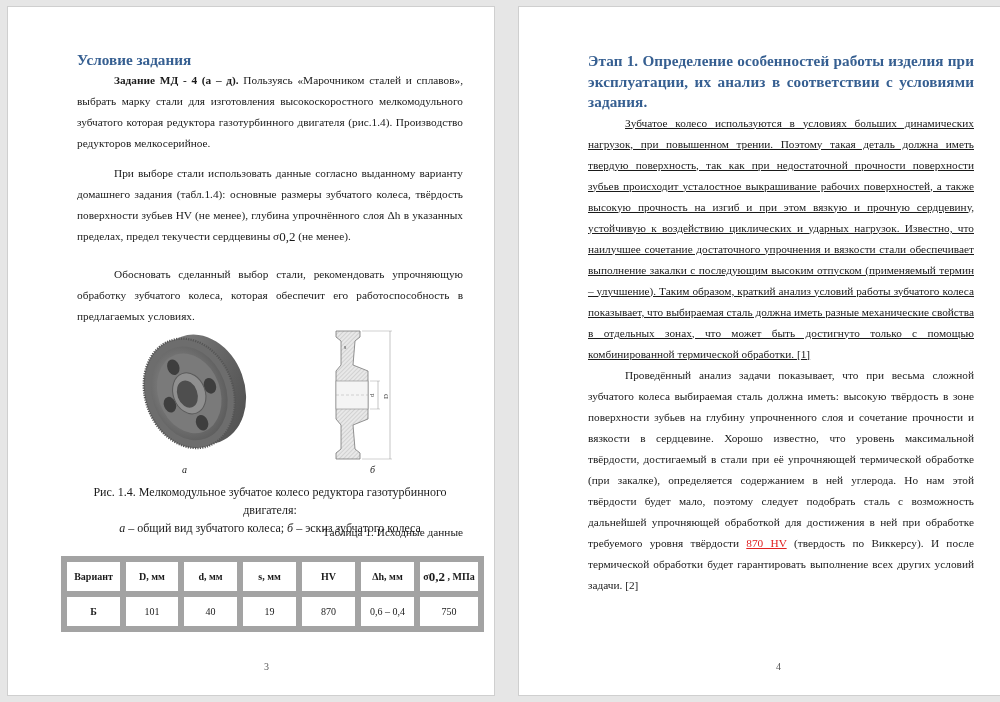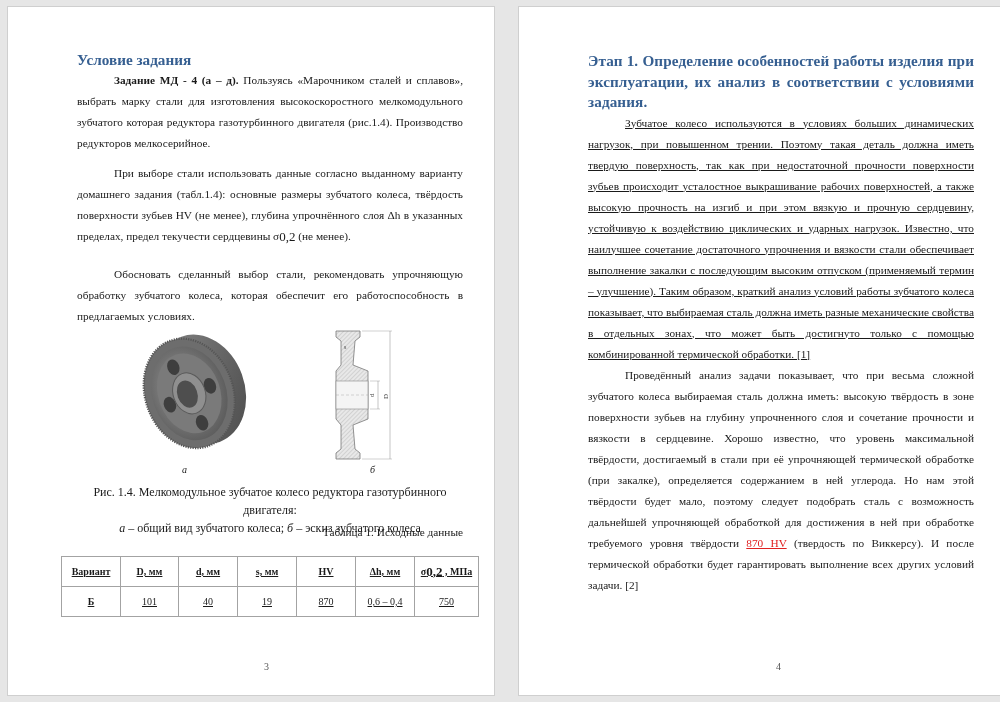--- a/index.html
+++ b/index.html
@@ -45,21 +45,21 @@
 
   #caption { position: absolute; left: 69px; top: 476px; width: 386px; text-align: center; font-size: 12px; line-height: 18px; }
   #caption .it { font-style: italic; }
   #table-title { position: absolute; left: 69px; top: 519px; width: 386px; text-align: right; font-size: 11.3px; }
 
   #data-table {
     position: absolute; left: 53px; top: 549px; width: 417px;
     border-collapse: collapse; font-size: 10px; table-layout: fixed;
   }
   #data-table th, #data-table td {
-    border: 1px solid #a3a3a3; text-align: center; padding: 0; height: 29px; text-decoration: underline;
+    border: 6px solid #a3a3a3; text-align: center; padding: 0; height: 29px;
   }
   #data-table th { font-weight: bold; }
   #data-table td.first { font-weight: bold; }
   sub { font-size: 13px; vertical-align: -1px; }
 
   .page-num { position: absolute; top: 654px; font-size: 10px; color: #555; }
   #page-num-left { left: 256px; }
   #page-num-right { left: 257px; }
 
   

